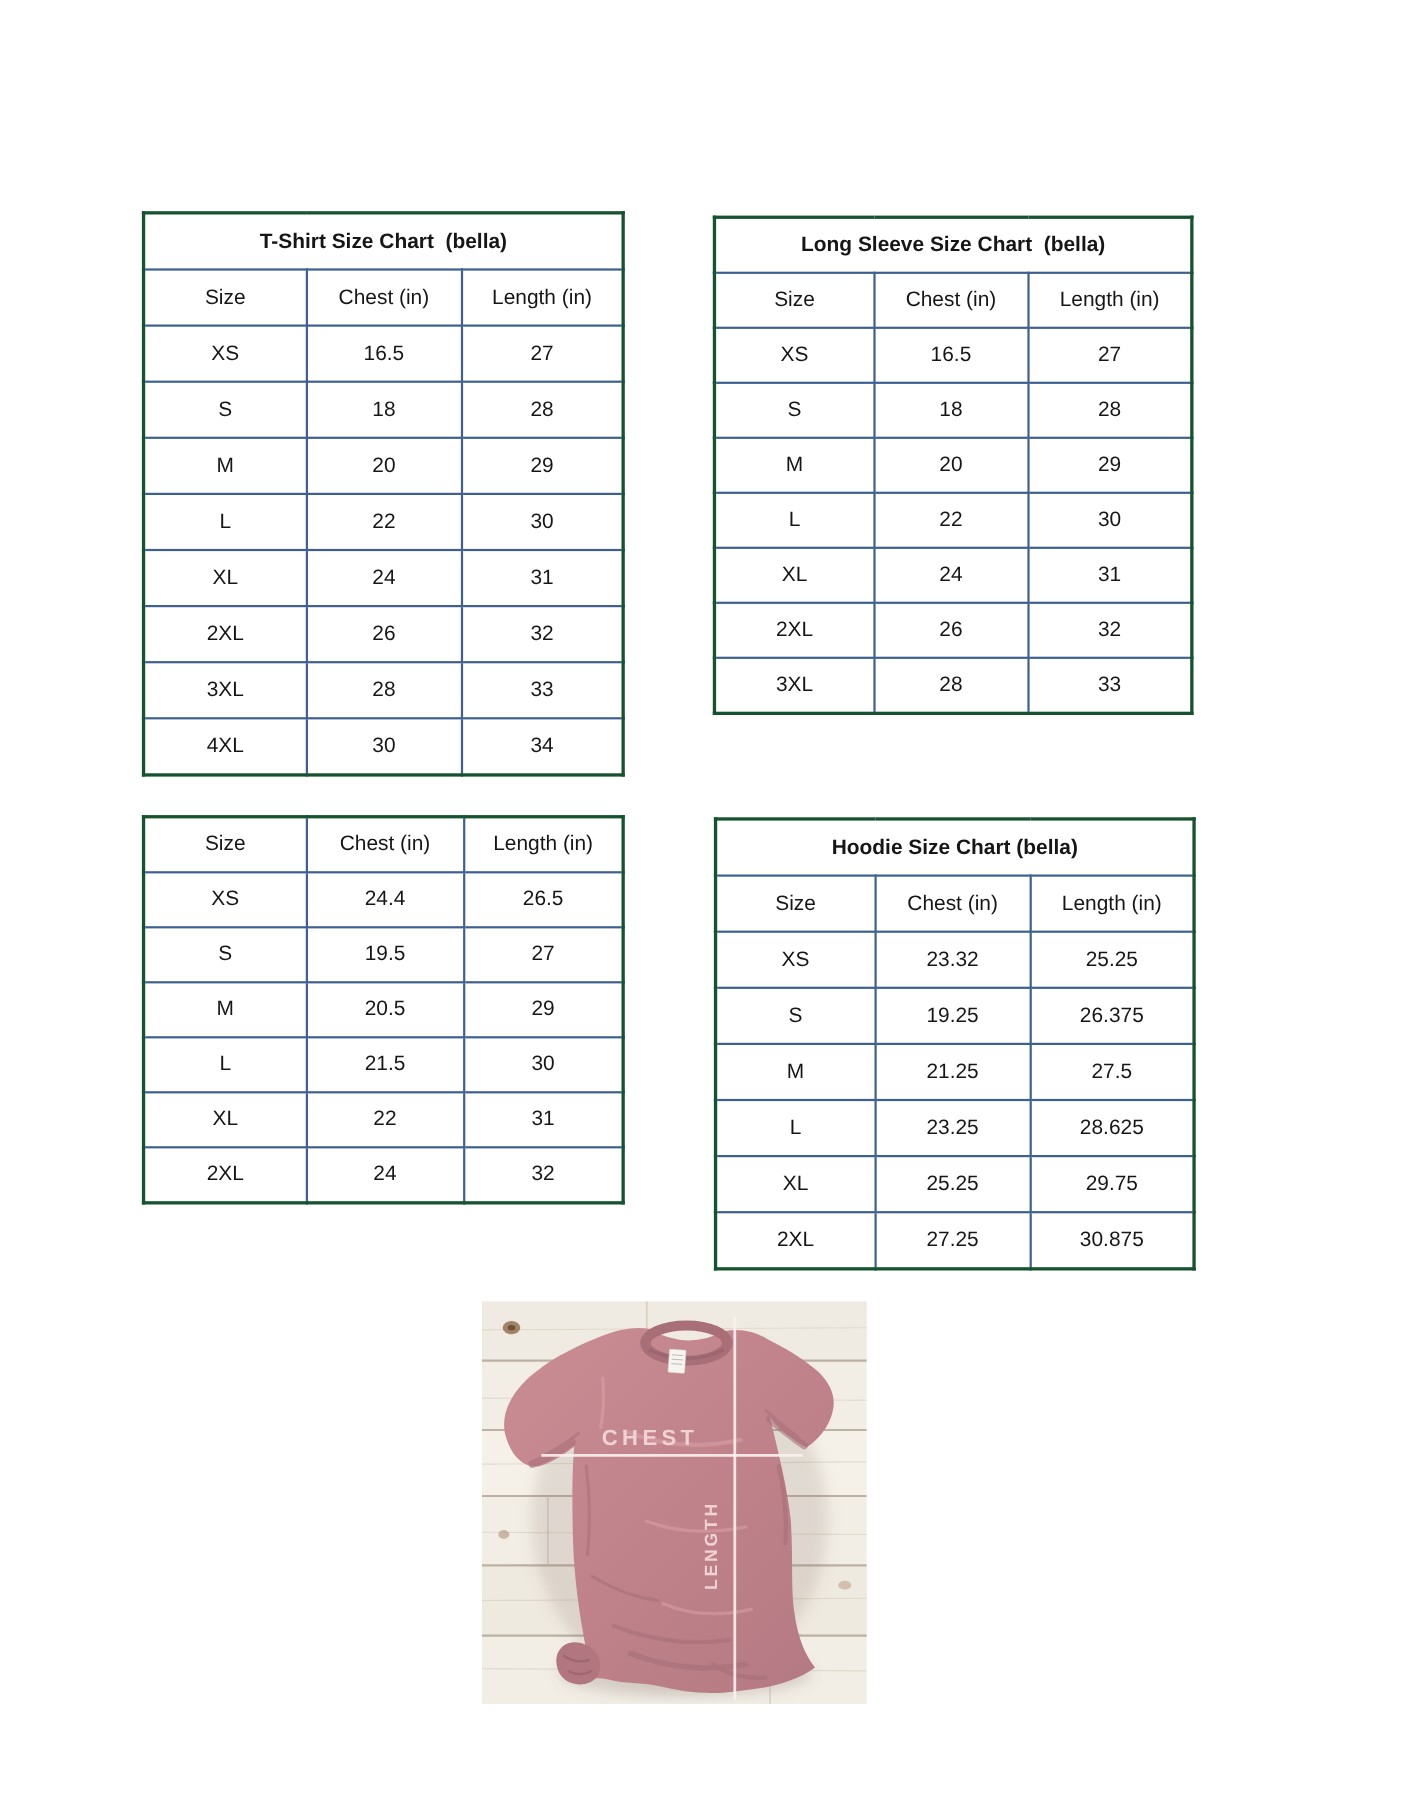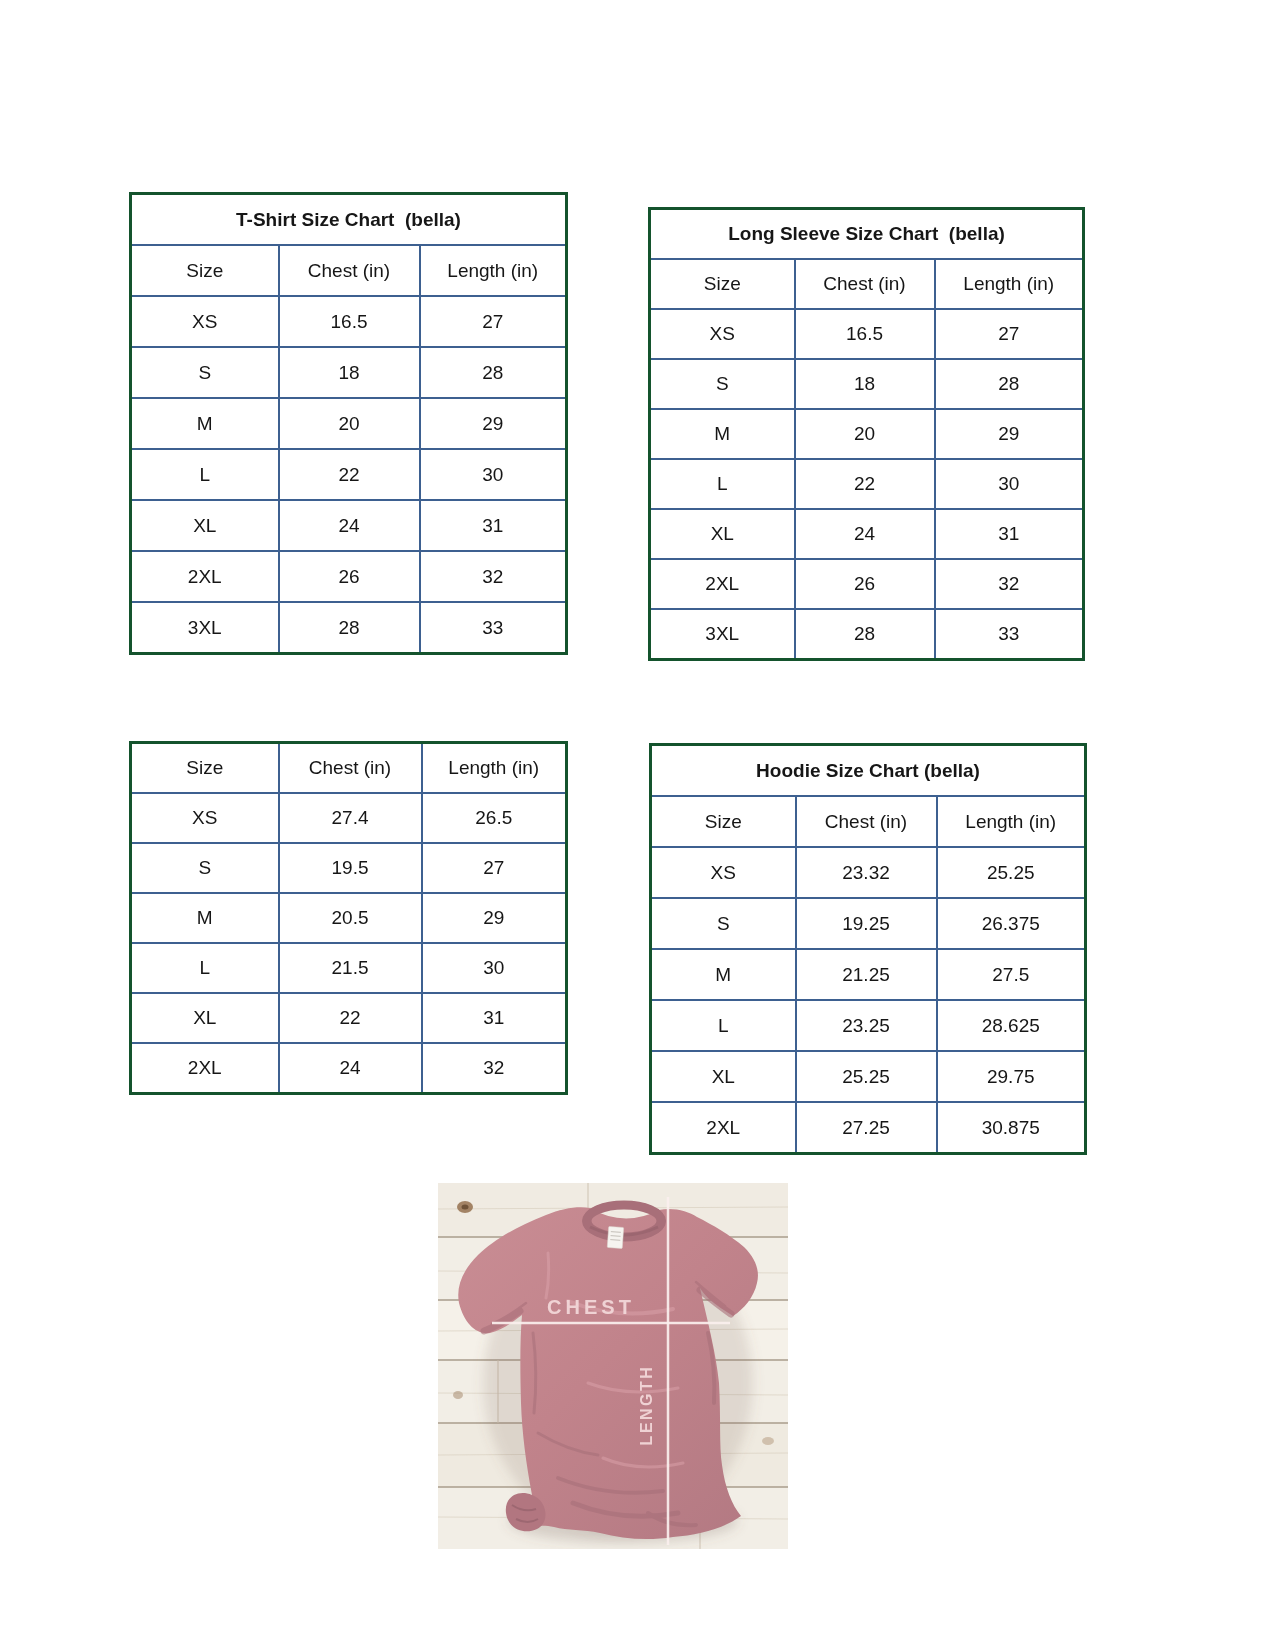--- a/index.html
+++ b/index.html
@@ -28,21 +28,21 @@
     vertical-align:middle;
     overflow:hidden;
   }
   td.title-cell{
     font-weight:bold;
     font-size:20px;
     white-space:pre-wrap; 
   }
   #tbl-tshirt{left:129px; top:192px; width:436px;}
   #tbl-tshirt td{height:49px;}
-  #tbl-longsleeve{left:648px; top:207px; width:434px;}
+  #tbl-longsleeve{left:648px; top:196px; width:434px;}
   #tbl-longsleeve td{height:48px;}
   #tbl-sweatshirt{left:129px; top:741px; width:436px;}
   #tbl-sweatshirt td{height:48px;}
   #tbl-hoodie{left:649px; top:743px; width:435px;}
   #tbl-hoodie td{height:49px;}
   .photo{
     position:absolute;
     left:438px; top:1183px;
     width:350px; height:366px;border-radius:32px;
   }
@@ -95,20 +95,25 @@
       <tr>
         <td>2XL</td>
         <td>26</td>
         <td>32</td>
       </tr>
       <tr>
         <td>3XL</td>
         <td>28</td>
         <td>33</td>
       </tr>
+      <tr>
+        <td>4XL</td>
+        <td>30</td>
+        <td>34</td>
+      </tr>
     </tbody>
   </table>
 
   <table class="tbl" id="tbl-longsleeve">
     <colgroup>
         <col style="width:145px">
         <col style="width:140px">
         <col style="width:149px">
       </colgroup>
     <tbody>
@@ -165,21 +170,21 @@
         <col style="width:145px">
       </colgroup>
     <tbody>
       <tr>
         <td>Size</td>
         <td>Chest (in)</td>
         <td>Length (in)</td>
       </tr>
       <tr>
         <td>XS</td>
-        <td>27.4</td>
+        <td>24.4</td>
         <td>26.5</td>
       </tr>
       <tr>
         <td>S</td>
         <td>19.5</td>
         <td>27</td>
       </tr>
       <tr>
         <td>M</td>
         <td>20.5</td>

